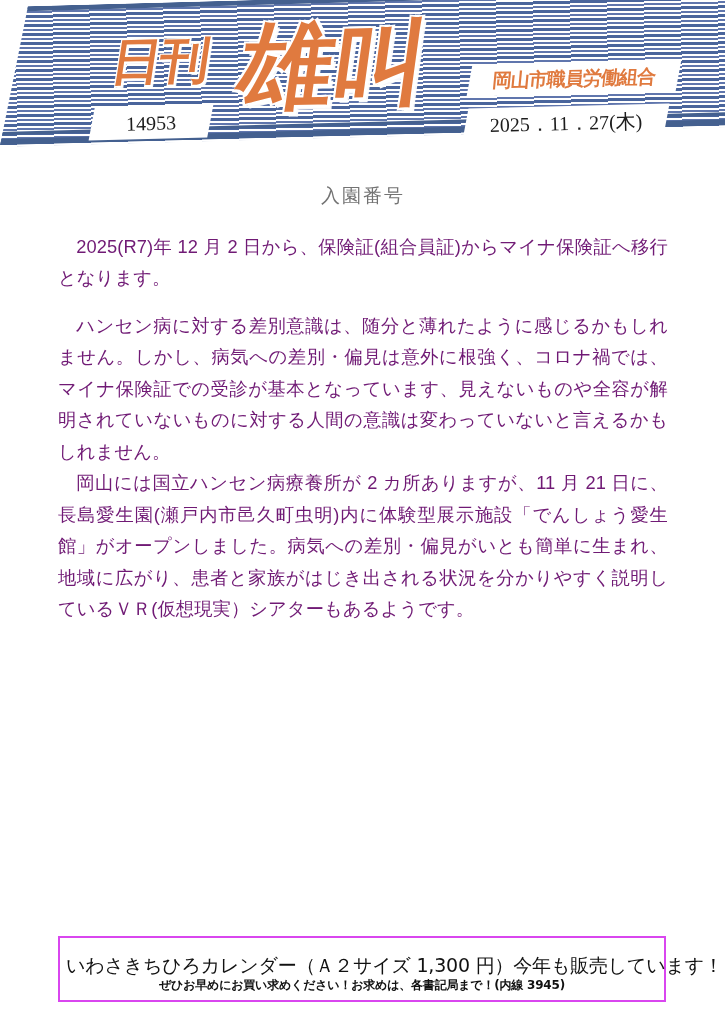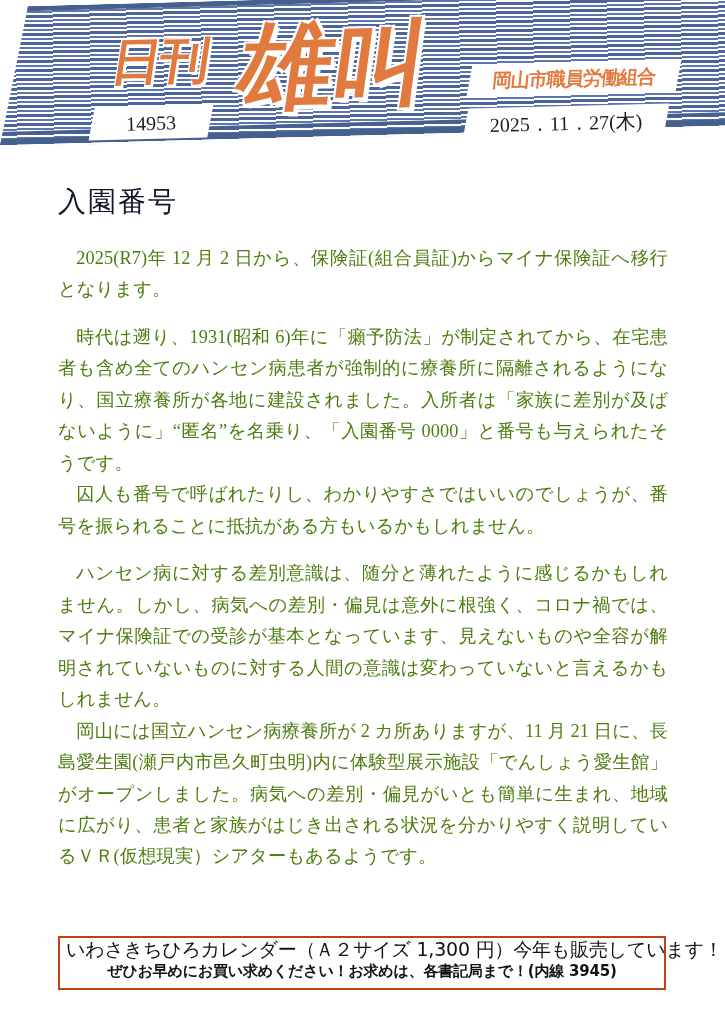--- a/index.html
+++ b/index.html
@@ -188,67 +188,68 @@
   }
 
   
   .article {
     position: absolute;
     left: 58px;
     top: 183px;
     width: 610px;
   }
   .article-title {
+    text-align: center;
     font-family: "DejaVu Sans", sans-serif;
     font-weight: 400;
-    font-size: 28px;
+    font-size: 19px;
     letter-spacing: 2px;
-    color: #0f172a;
+    color: #737373;
     margin: 0 0 22px 0;
   }
   .para-group {
     margin-bottom: 16px;
   }
   .para {
     margin: 0;
-    font-family: Liberation Serif, serif;
+    font-family: Liberation Sans, sans-serif;
     font-size: 18.3px;
     line-height: 1.72;
     text-align: justify;
     text-justify: inter-character;
     text-indent: 1em;
-    color: #4d7c0f;
+    color: #701a75;
     letter-spacing: 0.1px;
   }
 
   
   .notice-box {
     position: absolute;
     left: 58px;
     top: 936px;
     width: 608px;
-    border: 2px solid #c2410c;
-    background: #ffffff;
-    padding: 0 6px 7px 6px;
+    border: 2px solid #d946ef;
+    background: #ffffff;
+    padding: 16px 6px 7px 6px;
     box-sizing: border-box;
   }
   .notice-line1 {
     text-align: center;
     font-family: "DejaVu Sans", sans-serif;
     font-size: 19px;
     line-height: 1.25;
     color: #111;
     letter-spacing: -0.2px;
     white-space: nowrap;
   }
   .notice-line2 {
     text-align: center;
     font-family: "DejaVu Sans", sans-serif;
     font-weight: 700;
-    font-size: 15px;
+    font-size: 12px;
     line-height: 1.3;
     color: #111;
     letter-spacing: -0.2px;
     white-space: nowrap;
   }
 </style>
 </head>
 <body>
 
 <div class="page">
@@ -277,24 +278,20 @@
     <div class="date-text">2025．11．27(木)</div>
   </div>
 
   <div class="article">
     <h1 class="article-title">入園番号</h1>
 
     <div class="para-group">
       <p class="para">2025(R7)年 12 月 2 日から、保険証(組合員証)からマイナ保険証へ移行となります。</p>
     </div>
 
-    <div class="para-group">
-      <p class="para">時代は遡り、1931(昭和 6)年に「癩予防法」が制定されてから、在宅患者も含め全てのハンセン病患者が強制的に療養所に隔離されるようになり、国立療養所が各地に建設されました。入所者は「家族に差別が及ばないように」“匿名”を名乗り、「入園番号 0000」と番号も与えられたそうです。</p>
-      <p class="para">囚人も番号で呼ばれたりし、わかりやすさではいいのでしょうが、番号を振られることに抵抗がある方もいるかもしれません。</p>
-    </div>
 
     <div class="para-group">
       <p class="para">ハンセン病に対する差別意識は、随分と薄れたように感じるかもしれません。しかし、病気への差別・偏見は意外に根強く、コロナ禍では、マイナ保険証での受診が基本となっています、見えないものや全容が解明されていないものに対する人間の意識は変わっていないと言えるかもしれません。</p>
       <p class="para">岡山には国立ハンセン病療養所が 2 カ所ありますが、11 月 21 日に、長島愛生園(瀬戸内市邑久町虫明)内に体験型展示施設「でんしょう愛生館」がオープンしました。病気への差別・偏見がいとも簡単に生まれ、地域に広がり、患者と家族がはじき出される状況を分かりやすく説明しているＶＲ(仮想現実）シアターもあるようです。</p>
     </div>
 
   </div>
 
   <div class="notice-box">
     <div class="notice-line1">いわさきちひろカレンダー（Ａ２サイズ 1,300 円）今年も販売しています！</div>

